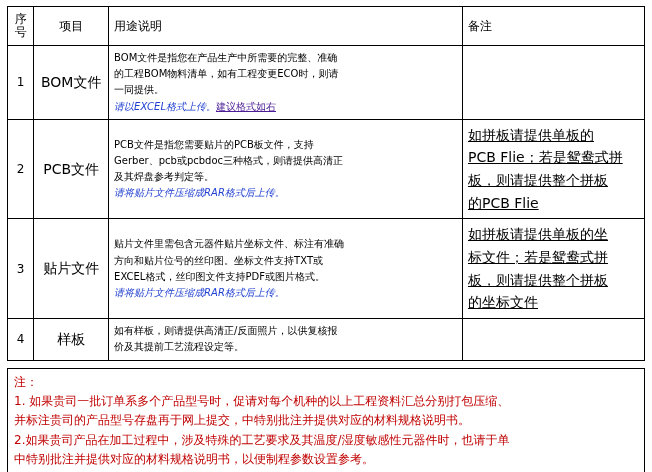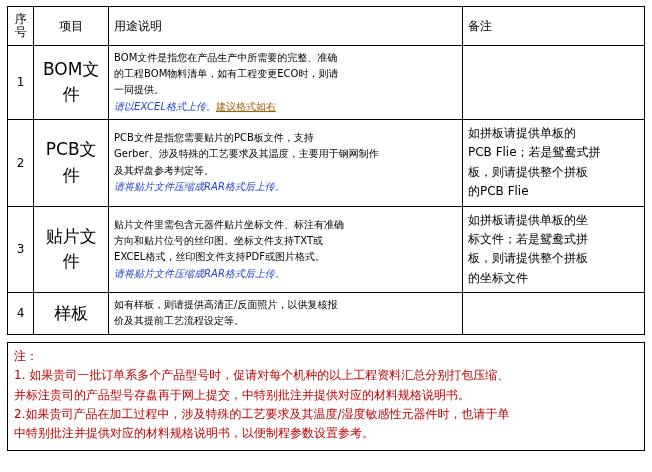--- a/index.html
+++ b/index.html
@@ -41,26 +41,26 @@
   .col-note  { width: 180px; text-align: left; }
 
   .hdr td { text-align: center; height: 30px; font-size: 12px; }
   .hdr .col-desc { text-align: left; }
   .hdr .col-note { text-align: left; }
   .hdr-no {
     line-height: 1.05;
     font-size: 12px;
   }
 
-  .cell-item { font-size: 17px; }
+  .cell-item { font-size: 14px; }
   .desc-text { font-size: 10px; line-height: 1.62; }
-  .note-text { font-size: 12px; line-height: 1.62; }
+  .note-text { font-size: 14px; line-height: 1.62; text-decoration: underline; }
 
   .blue { color: #1f3fd0; font-style: italic; }
-  .red-u { color: #a16207; text-decoration: underline; }
+  .red-u { color: #4c1d95; text-decoration: underline; }
 
   .notes {
     margin-top: 7px;
     border: 1px solid #000;
     width: 638px;
     box-sizing: border-box;
     padding: 4px 6px 6px 6px;
     line-height: 1.62;
   }
   .notes .title { color: #c00000; font-size: 12px; }
@@ -106,21 +106,21 @@
         </td>
         <td class="col-note"></td>
       </tr>
 
       <tr>
         <td class="col-no">2</td>
         <td class="col-item cell-item">PCB文件</td>
         <td class="col-desc">
           <div class="desc-text">
             <div>PCB文件是指您需要贴片的PCB板文件，支持</div>
-            <div>Gerber、涉及特殊的工艺要求及其温度，主要用于钢网制作</div>
+            <div>Gerber、pcb或pcbdoc三种格式，则请提供高清正</div>
             <div>及其焊盘参考判定等。</div>
             <div class="blue">请将贴片文件压缩成RAR格式后上传。</div>
           </div>
         </td>
         <td class="col-note">
           <div class="note-text">
             <div>如拼板请提供单板的</div>
             <div>PCB Flie；若是鸳鸯式拼</div>
             <div>板，则请提供整个拼板</div>
             <div>的PCB Flie</div>

